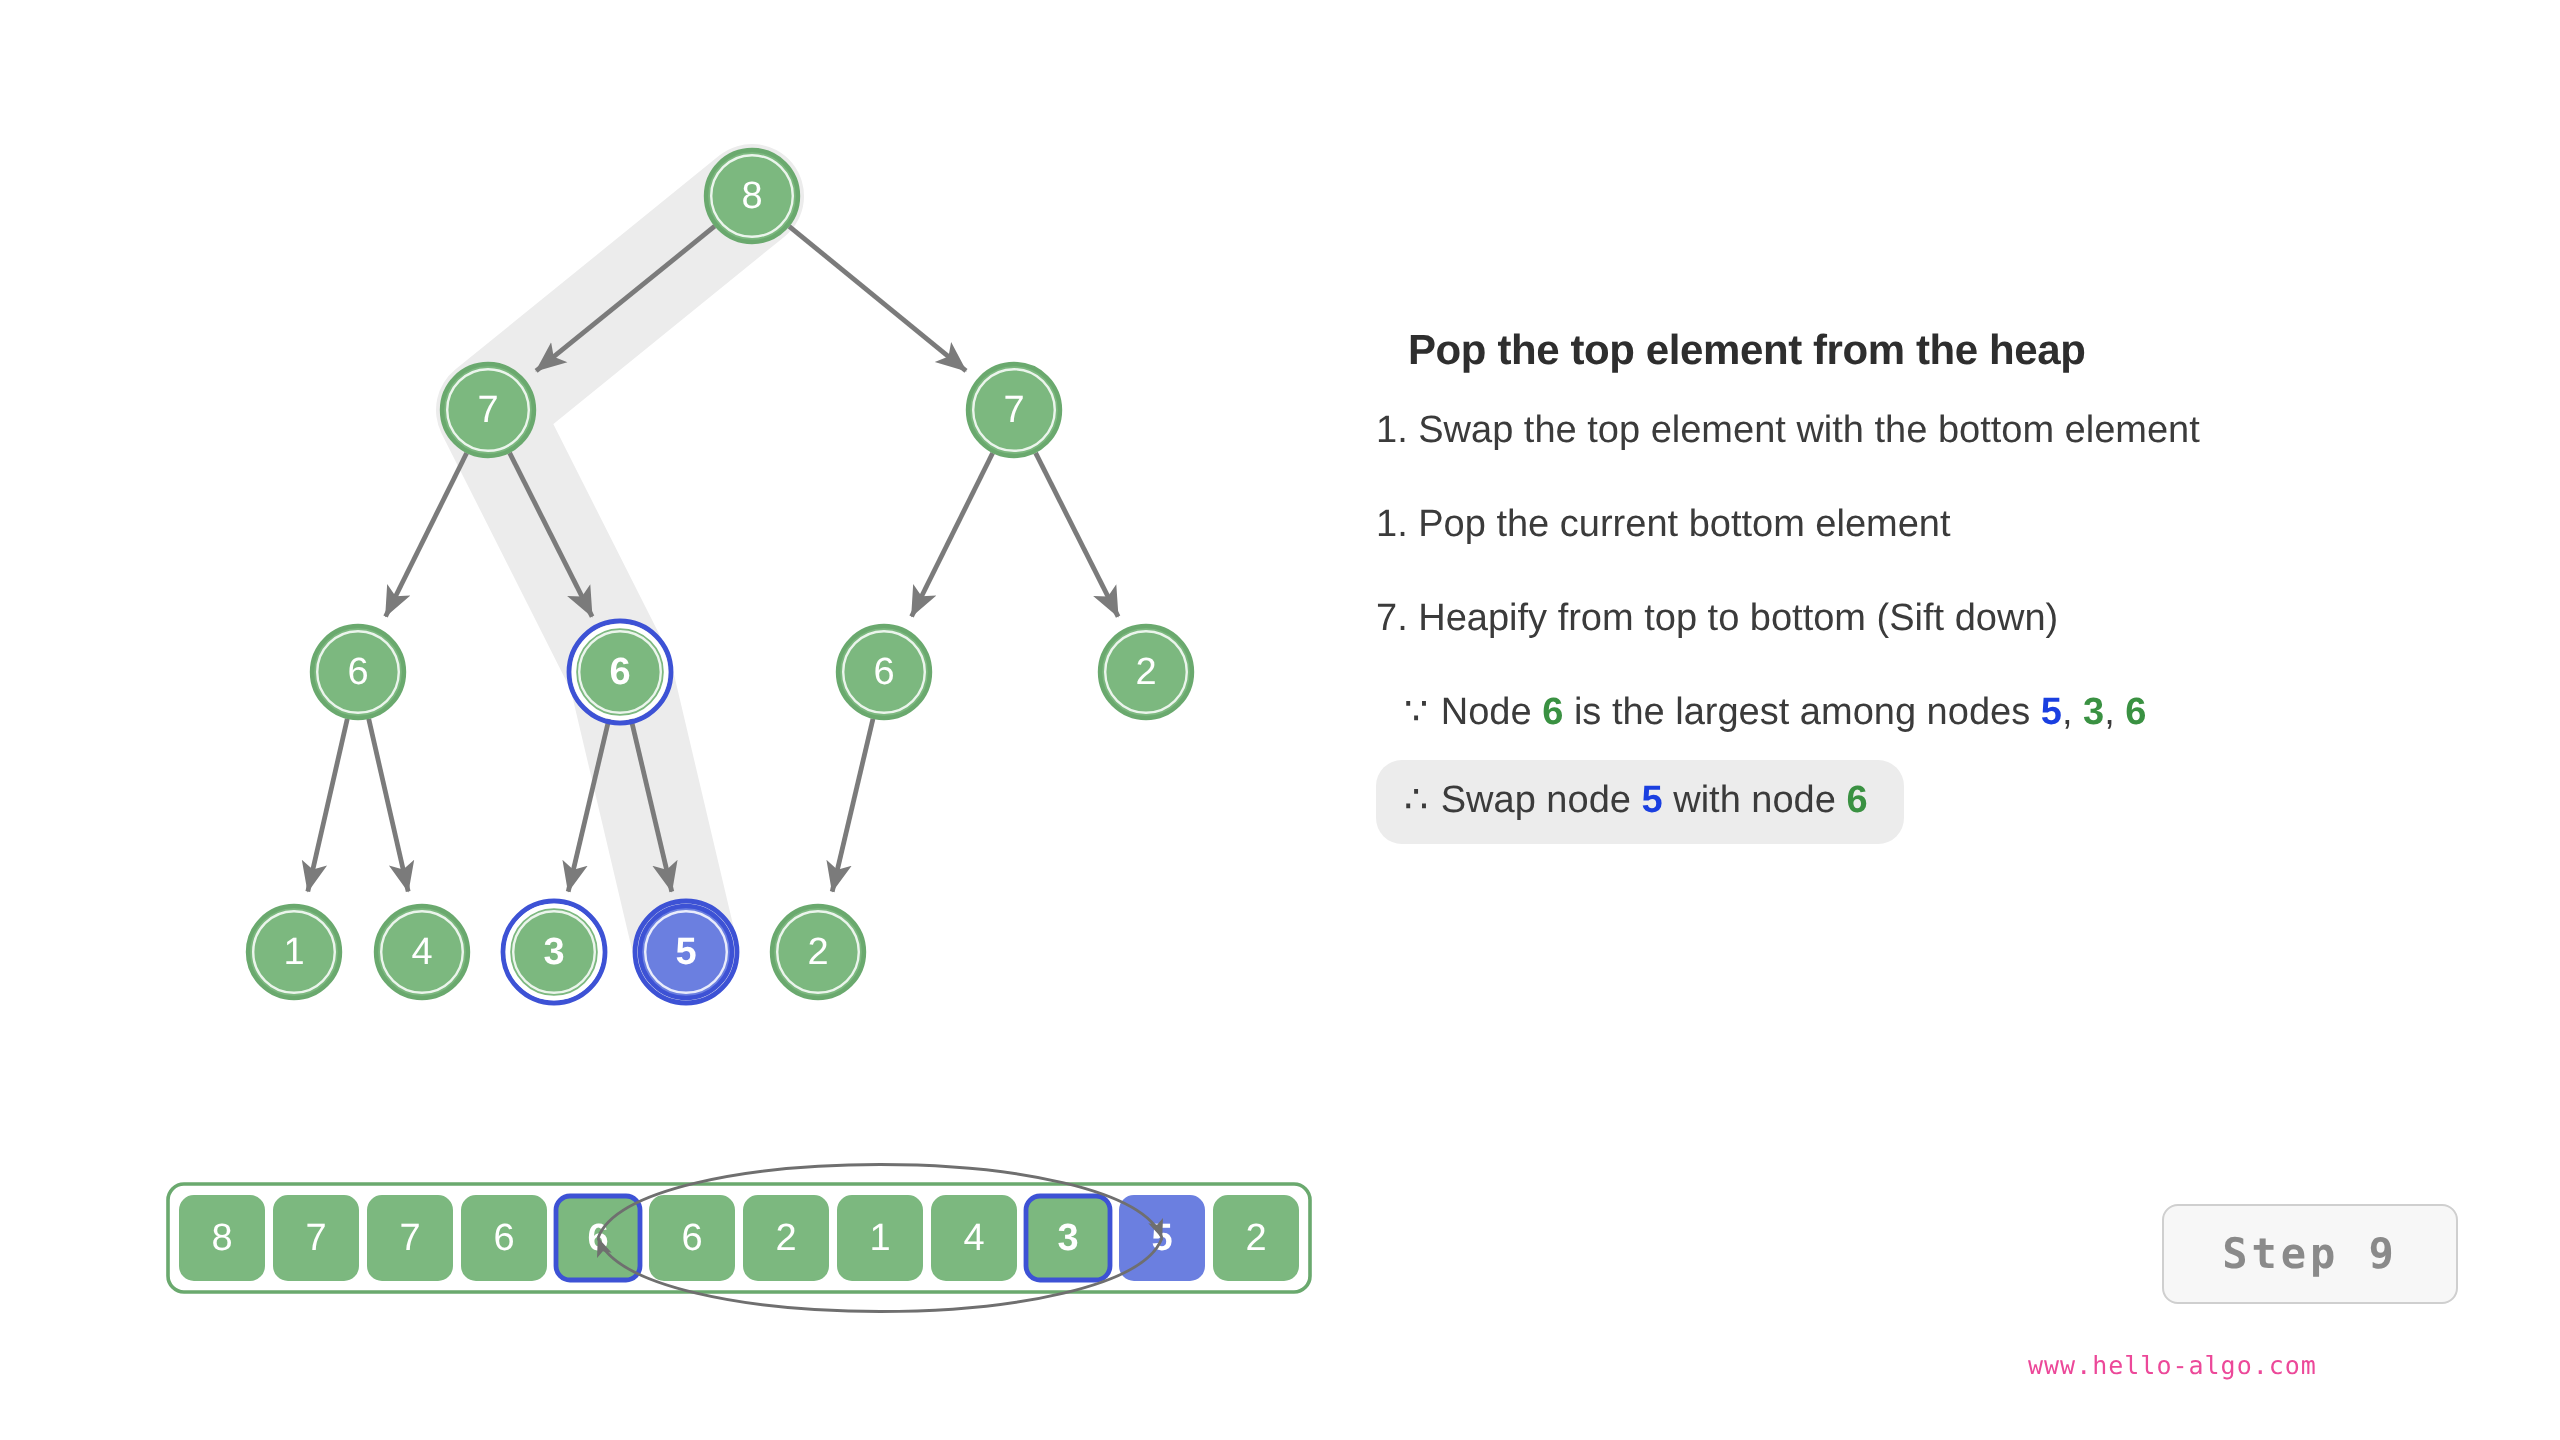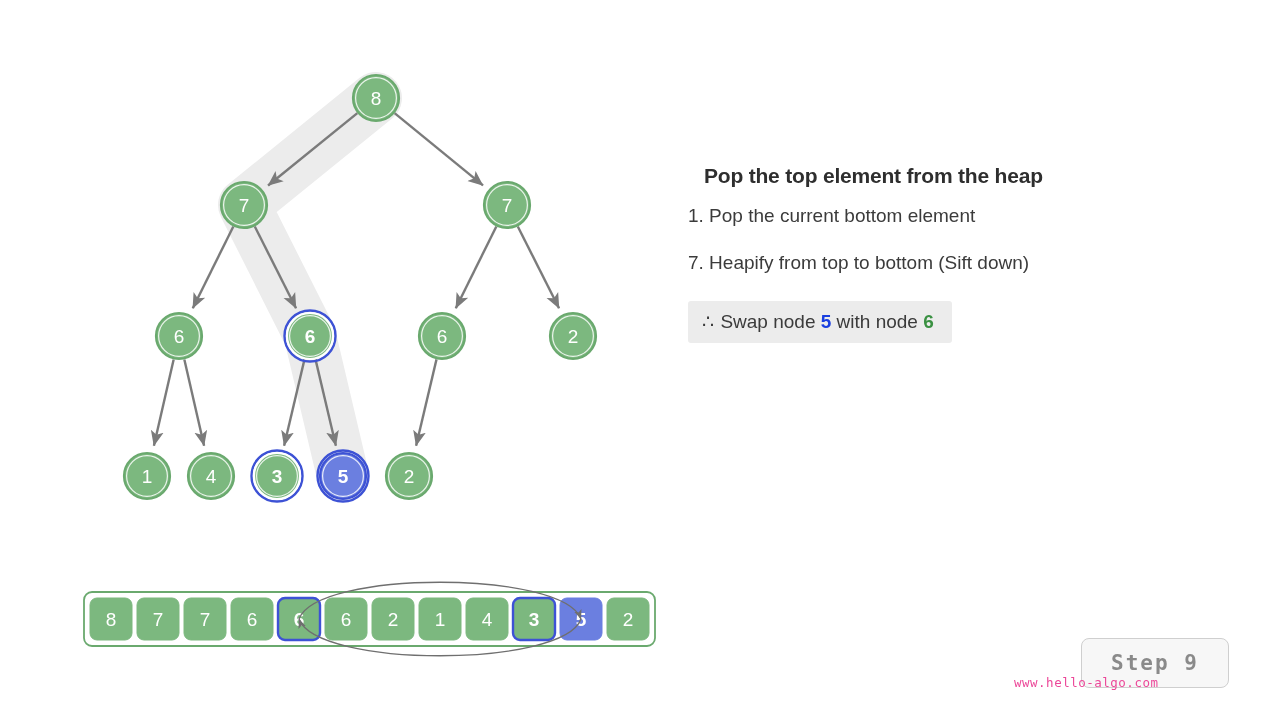--- a/index.html
+++ b/index.html
@@ -58,39 +58,39 @@
     font-size: 19px;
     color: #3b3b3b;
     margin: 0 0 4px 0;
     padding-left: 14px;
     line-height: 1.5;
     white-space: nowrap;
   }
   .concl-wrap {
     display: inline-block;
     background: #ececec;
-    border-radius: 3px;
+    border-radius: 13px;
     padding: 8px 18px 9px 14px;
     margin-top: 4px;
   }
   .concl-line {
     font-size: 19px;
     color: #3b3b3b;
     line-height: 1.35;
     white-space: nowrap;
   }
   .num-green { color: #3a9142; font-weight: bold; }
   .num-blue  { color: #1a3fe0; font-weight: bold; }
   .sym { letter-spacing: 1px; }
 
   
   .step-badge {
     position: absolute;
     left: 1081px;
-    top: 638px;
+    top: 602px;
     width: 148px;
     height: 50px;
     box-sizing: border-box;
     border: 1px solid #cfcfcf;
     border-radius: 8px;
     background: #f7f7f7;
     display: flex;
     align-items: center;
     justify-content: center;
     font-family: "DejaVu Sans Mono", monospace;
@@ -261,23 +261,33 @@
     </g>
   <g id="array-arrow-layer">
       <path d="M239,59 C257,10 503,10 521,59" fill="none" stroke="#6f6f6f" stroke-width="1.4" marker-end="url(#arrowhead2)"></path>
       <path d="M521,59 C503,108 257,108 239,59" fill="none" stroke="#6f6f6f" stroke-width="1.4" marker-end="url(#arrowhead2)"></path>
     </g>
 </svg>
 
 <div class="panel">
   <h1 class="panel-title">Pop the top element from the heap</h1>
 
+  <p class="panel-step">1. Swap the top element with the bottom element</p>
   <p class="panel-step">1. Pop the current bottom element</p>
   <p class="panel-step">7. Heapify from top to bottom (Sift down)</p>
 
+  <p class="reason-line">
+    <span class="sym">∵</span>
+    <span>Node</span>
+    <span class="num-green">6</span>
+    <span>is the largest among nodes</span>
+    <span class="num-blue">5</span><span>,</span>
+    <span class="num-green">3</span><span>,</span>
+    <span class="num-green">6</span>
+  </p>
 
   <div class="concl-wrap">
     <span class="concl-line">
       <span class="sym">∴</span>
       <span>Swap node</span>
       <span class="num-blue">5</span>
       <span>with node</span>
       <span class="num-green">6</span>
     </span>
   </div>

